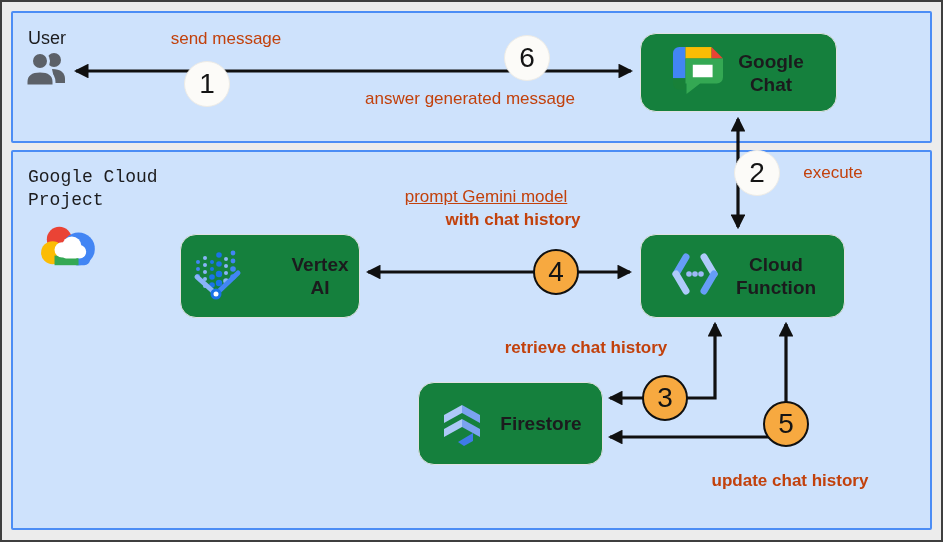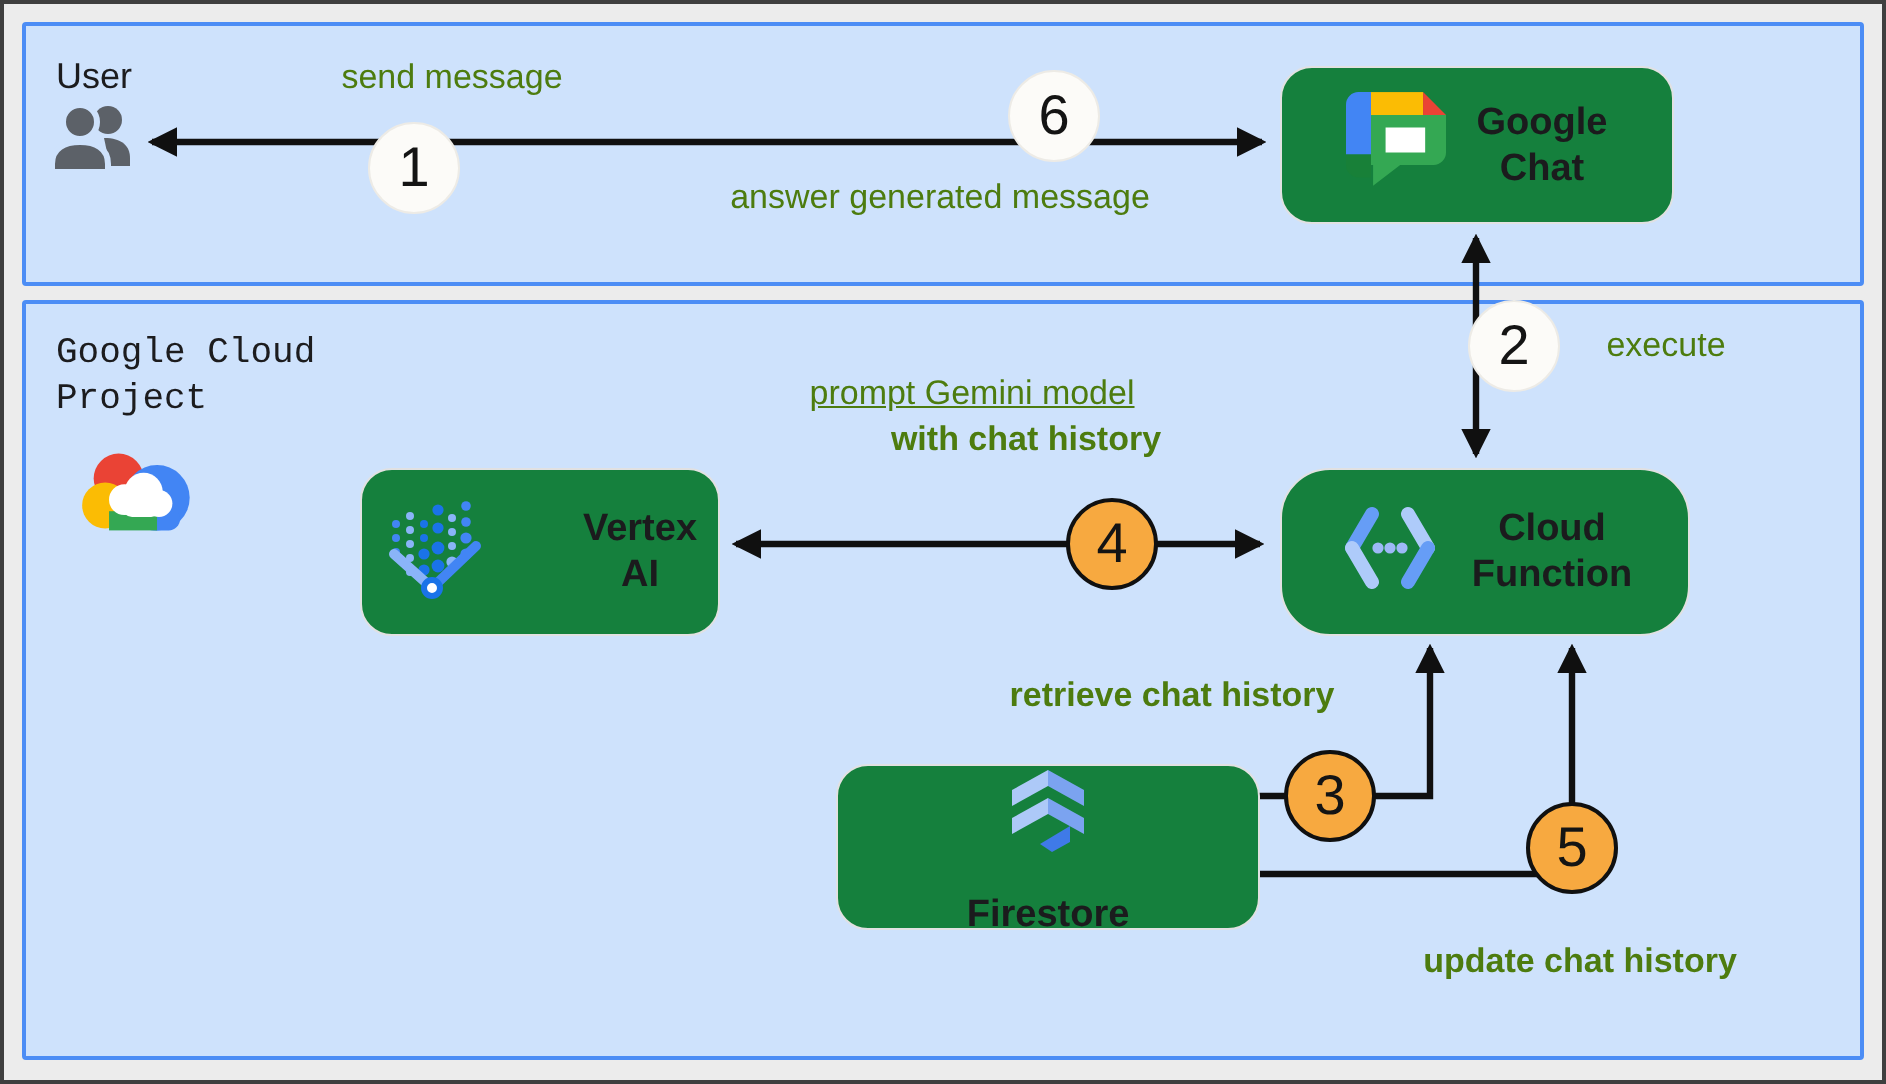--- a/index.html
+++ b/index.html
@@ -23,38 +23,38 @@
   .connectors{position:absolute;left:0;top:0;pointer-events:none;}
   .conn{stroke:#101010;stroke-width:3.2;fill:none;}
   .ah{fill:#101010;}
 
   .node{
     position:absolute;background:#15803d;border:1px solid #e1e1e2;border-radius:16px;
     box-sizing:border-box;display:flex;align-items:center;justify-content:center;gap:15px;
   }
   #node-chat{left:640px;top:33px;width:197px;height:79px;}
   #node-vertex{left:180px;top:234px;width:180px;height:84px;gap:44px;}
-  #node-function{left:640px;top:234px;width:205px;height:84px;border-radius:25px;}
-  #node-firestore{left:418px;top:382px;width:212px;height:83px;flex-direction:column;}
+  #node-function{left:640px;top:234px;width:205px;height:84px;}
+  #node-firestore{left:418px;top:382px;width:185px;height:83px;}
   .node-title{font-weight:700;font-size:19px;line-height:23px;color:#1b1b1d;text-align:center;}
 
   .badge{
     position:absolute;width:46px;height:46px;border-radius:50%;box-sizing:border-box;
     display:flex;align-items:center;justify-content:center;font-size:28px;color:#141414;
   }
   .badge.light{background:#fcfbf8;border:1px solid #edebe6;}
   .badge.orange{background:#f7a940;border:2px solid #101010;}
   #b1{left:184px;top:61px;}
   #b6{left:504px;top:35px;}
   #b2{left:734px;top:150px;}
   #b4{left:533px;top:249px;}
   #b3{left:642px;top:375px;}
   #b5{left:763px;top:401px;}
 
-  .lbl{position:absolute;font-size:17px;white-space:nowrap;transform:translate(-50%,-50%);color:#4d7c0f;}
+  .lbl{position:absolute;font-size:17px;white-space:nowrap;transform:translate(-50%,-50%);color:#c2410c;}
   .lbl.bold{font-weight:700;}
   #lbl-send{left:226px;top:39px;}
   #lbl-answer{left:470px;top:99px;}
   #lbl-execute{left:833px;top:173px;}
   #lbl-prompt1{left:486px;top:197px;text-decoration:underline;}
   #lbl-prompt2{left:513px;top:220px;}
   #lbl-retrieve{left:586px;top:348px;}
   #lbl-update{left:790px;top:481px;}
 </style>
 </head>

